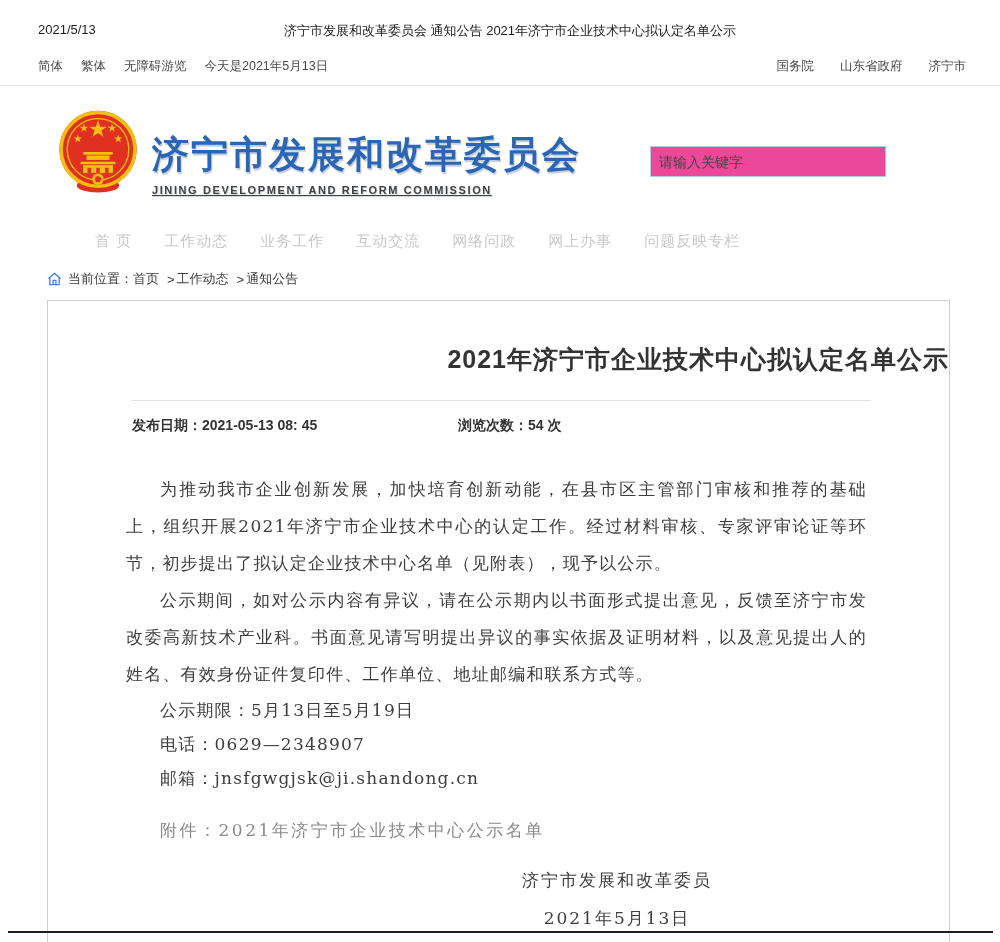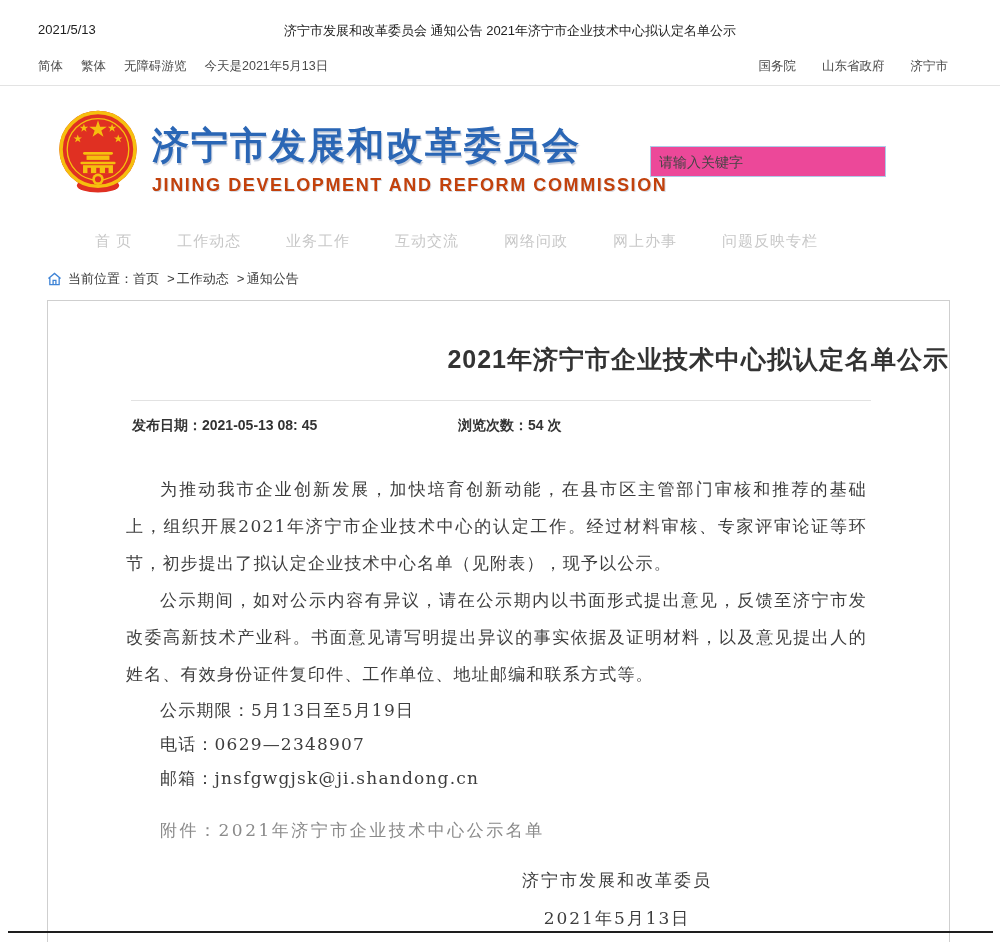--- a/index.html
+++ b/index.html
@@ -7,53 +7,54 @@
     width:1000px;height:942px;position:relative;overflow:hidden;
     background:#ffffff;font-family:"Liberation Sans",sans-serif;color:#333;
   }
   
   .print-header{position:absolute;top:22px;left:0;width:1000px;height:20px;font-size:13px;color:#1d1d1d;}
   .print-date{position:absolute;left:38px;top:0;}
   .print-title{position:absolute;left:60px;width:900px;text-align:center;top:0;}
   
   .utility-bar{position:absolute;top:58px;left:0;width:1000px;height:20px;font-size:12.5px;color:#4a4a4a;text-decoration:underline;}
   .utility-left{position:absolute;left:38px;top:0;display:flex;gap:18px;}
-  .utility-right{position:absolute;right:52px;top:0;display:flex;gap:26px;}
+  .utility-right{position:absolute;right:34px;top:0;display:flex;gap:26px;}
   .utility-bar span{cursor:default;}
   .top-divider{position:absolute;top:85px;left:0;width:1000px;border-top:1px solid #e3e3e3;}
   
   .site-header{position:absolute;top:108px;left:54px;display:flex;align-items:flex-end;}
   .emblem{width:88px;height:88px;flex:0 0 auto;}
   .site-title-wrap{margin-left:10px;}
   .site-name{
     font-size:37px;font-weight:bold;color:#2a66b5;letter-spacing:2px;
     text-shadow:1px 2px 1px rgba(90,110,150,0.35);
     font-family:"Liberation Sans",sans-serif;
   }
   .site-name-en{
-    margin-top:4px;font-size:18px;font-weight:bold;color:#c2410c;letter-spacing:1.6px;
+    margin-top:4px;font-size:11px;font-weight:bold;color:#404040;letter-spacing:1.6px;
     text-shadow:1px 1px 0 rgba(90,110,150,0.25);
+    text-decoration:underline;
   }
   
   .search-box{position:absolute;left:650px;top:146px;width:236px;height:31px;}
   .search-box input{
     width:100%;height:100%;box-sizing:border-box;border:1px solid #aecbe8;
     font-size:14px;color:#333;padding:0 8px;outline:none;background:#ec4899;
     font-family:"Liberation Sans",sans-serif;
   }
   .search-box input::placeholder{color:#444;opacity:1;}
   
   .main-nav{
     position:absolute;top:232px;left:0;width:888px;box-sizing:border-box;
-    padding:0 70px 0 95px;display:flex;justify-content:space-between;
-    font-size:15px;color:#c8c8c8;letter-spacing:1px;
+    padding:0 70px 0 95px;display:flex;
+    font-size:15px;color:#c8c8c8;letter-spacing:1px;gap:32px;
   }
   .main-nav span{cursor:pointer;}
   
-  .breadcrumb{position:absolute;top:270px;left:47px;display:flex;align-items:center;font-size:13px;color:#3c3c3c;font-family:Liberation Mono, monospace;}
+  .breadcrumb{position:absolute;top:270px;left:47px;display:flex;align-items:center;font-size:13px;color:#3c3c3c;}
   .breadcrumb .home-ic{width:15px;height:14px;margin-right:6px;}
   .breadcrumb .bc-sep{margin:0 2px 0 8px;color:#3c3c3c;}
   .breadcrumb .bc-link{cursor:pointer;}
   
   .content-box{
     position:absolute;top:300px;left:47px;width:903px;height:680px;
     border:1px solid #cfcfcf;border-bottom:none;background:#fff;box-sizing:border-box;
   }
   .article-title{
     padding-top:42px;text-align:right;font-size:25px;font-weight:bold;

